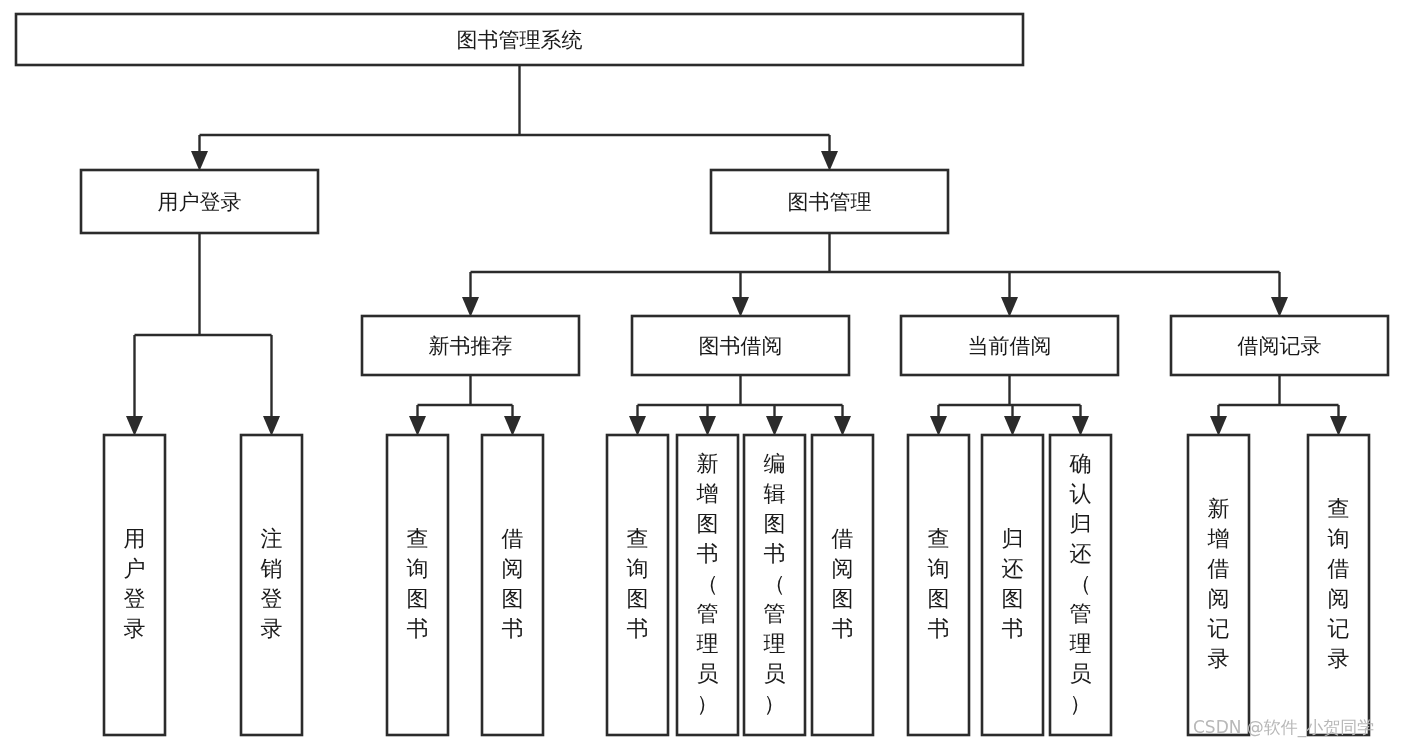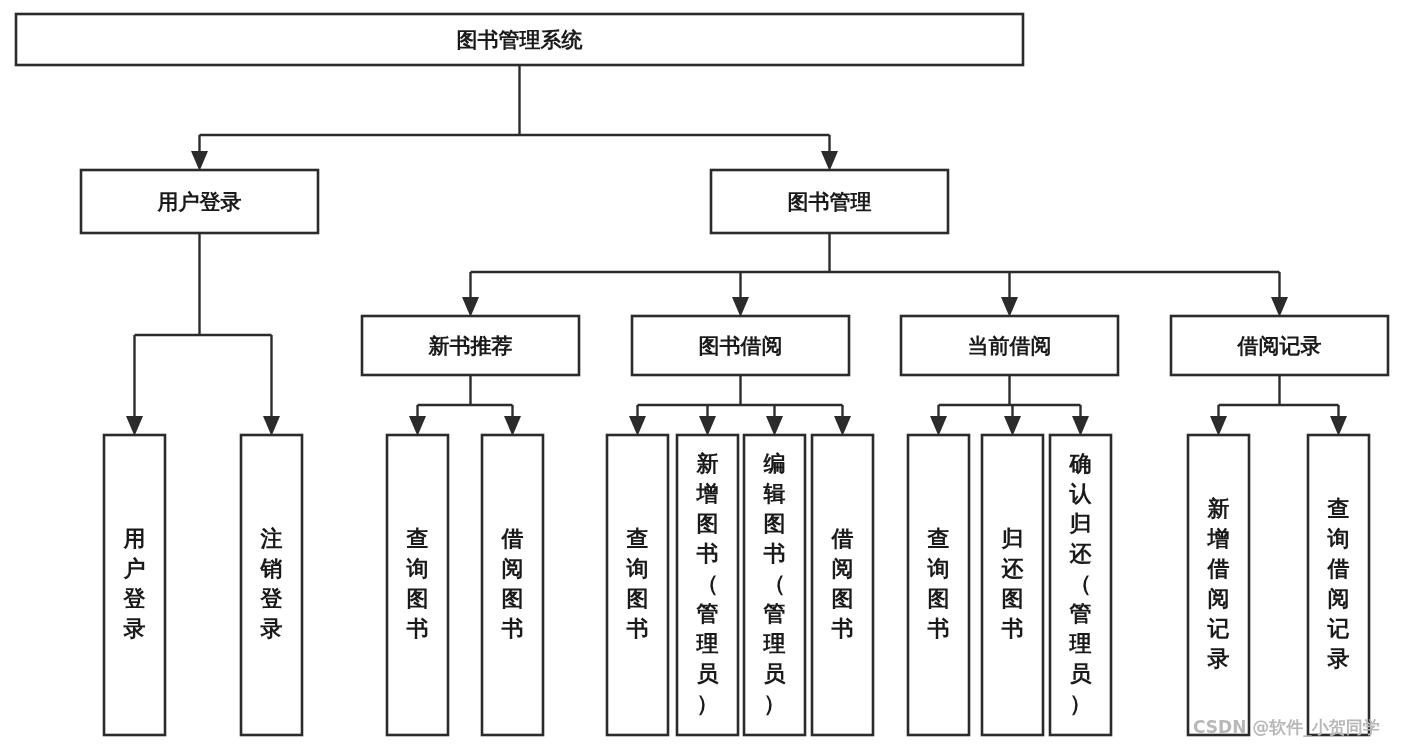--- a/index.html
+++ b/index.html
@@ -10,21 +10,20 @@
   body {
     width: 1405px;
     height: 747px;
     font-family: "DejaVu Sans", "Liberation Sans", sans-serif;
     overflow: hidden;
   }
   #diagram-root {
     position: relative;
     width: 1405px;
     height: 747px;
-    font-weight: bold;
   }
   svg.diagram-canvas {
     position: absolute;
     top: 0;
     left: 0;
     width: 1405px;
     height: 747px;
   }
   .node-rect {
     fill: #ffffff;

